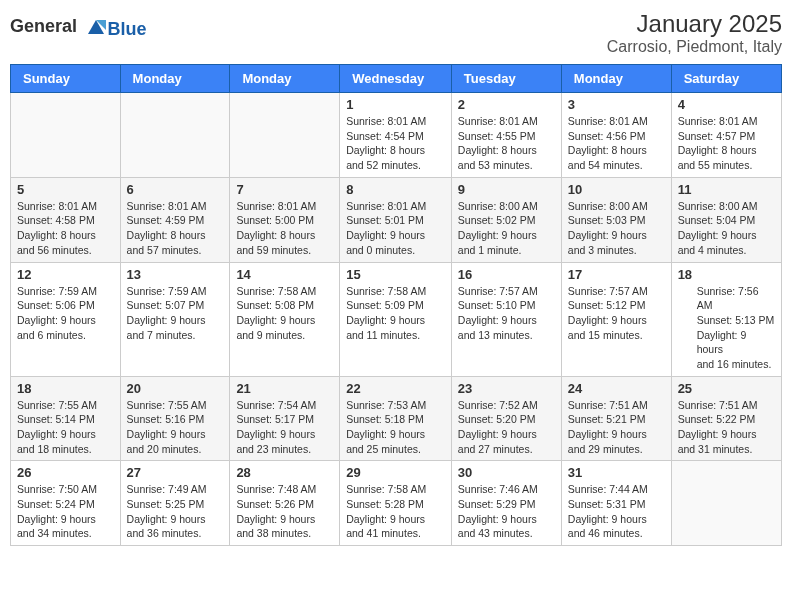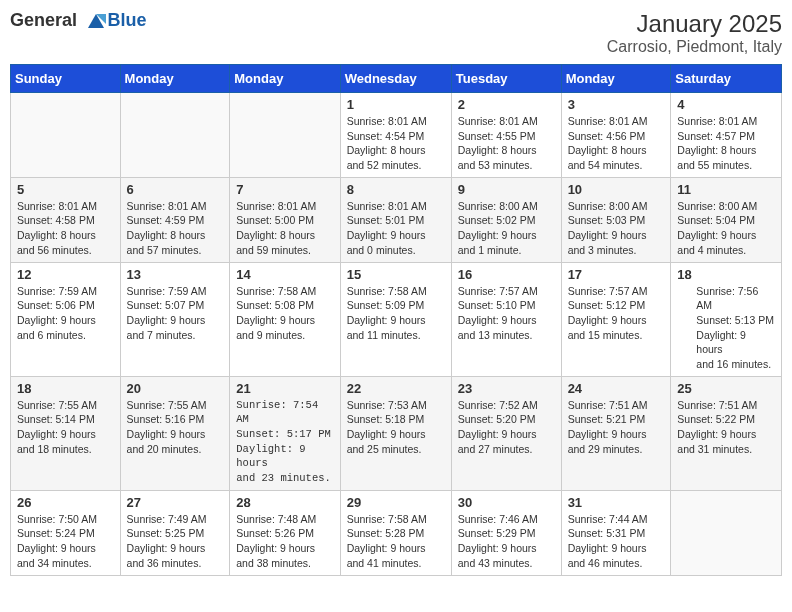--- a/index.html
+++ b/index.html
@@ -11,21 +11,22 @@
       padding: 10px;
     }
     .header {
       display: flex;
       align-items: flex-start;
       justify-content: space-between;
       margin-bottom: 8px;
     }
     .logo {
       display: flex;
-      align-items: flex-start;
+      align-items: flex-end;
+      margin-top: 6px;
     }
     .logo-text-general {
       font-size: 18px;
       font-weight: bold;
       color: #333;
     }
     .logo-text-blue {
       font-size: 18px;
       font-weight: bold;
       color: #1a5fa8;
@@ -46,24 +47,24 @@
     .location-title {
       font-size: 16px;
       color: #555;
     }
     .calendar {
       width: 100%;
       border-collapse: collapse;
       border: 1px solid #ccc;
     }
     .calendar th {
-      background-color: #1d4ed8;
+      background-color: #3b82f6;
       color: #fff;
       text-align: left;
-      padding: 6px 4px;
+      padding: 6px 12px;
       font-size: 13px;
       border: 1px solid #1a5fa8;
     }
     .calendar td {
       border: 1px solid #ccc;
       vertical-align: top;
       padding: 4px 6px;
       width: 113px;
       min-height: 80px;
       background: #fff;
@@ -270,21 +271,21 @@
         </td>
         <td>
           <span class="day-number">20</span>
           <div class="day-info" style="white-space: pre-line;">Sunrise: 7:55 AM
 Sunset: 5:16 PM
 Daylight: 9 hours
 and 20 minutes.</div>
         </td>
         <td>
           <span class="day-number">21</span>
-          <div class="day-info" style="white-space: pre-line; font-family: Liberation Mono, monospace;">Sunrise: 7:54 AM
+          <div class="day-info" style="white-space: pre-line;">Sunrise: 7:54 AM
 Sunset: 5:17 PM
 Daylight: 9 hours
 and 23 minutes.</div>
         </td>
         <td>
           <span class="day-number">22</span>
           <div class="day-info" style="white-space: pre-line;">Sunrise: 7:53 AM
 Sunset: 5:18 PM
 Daylight: 9 hours
 and 25 minutes.</div>

